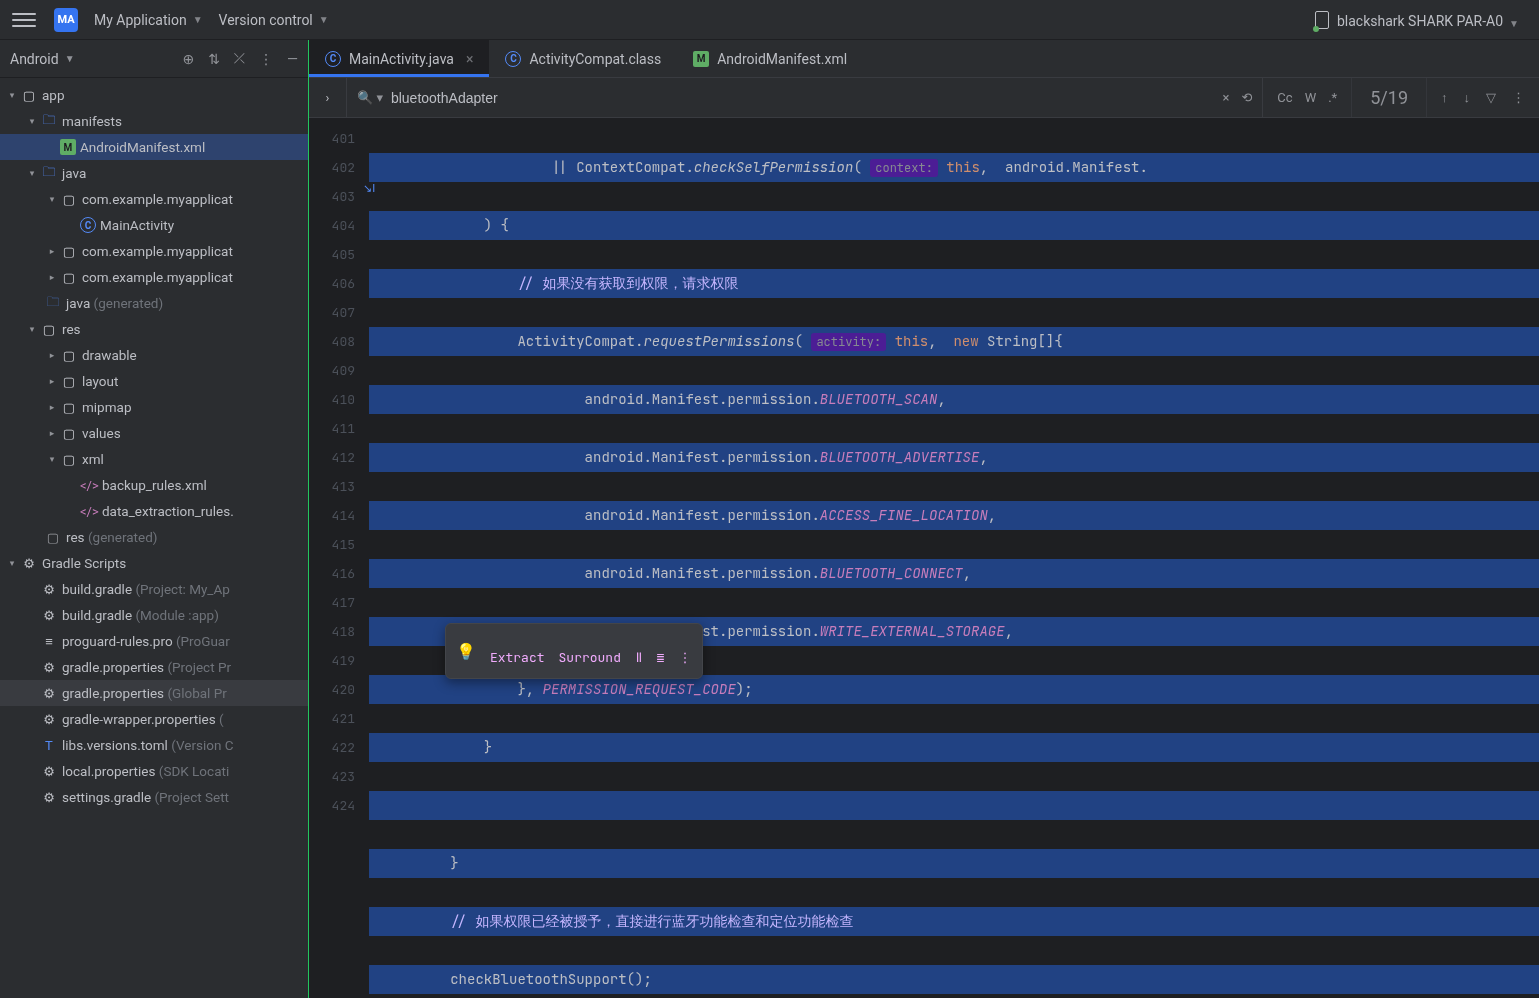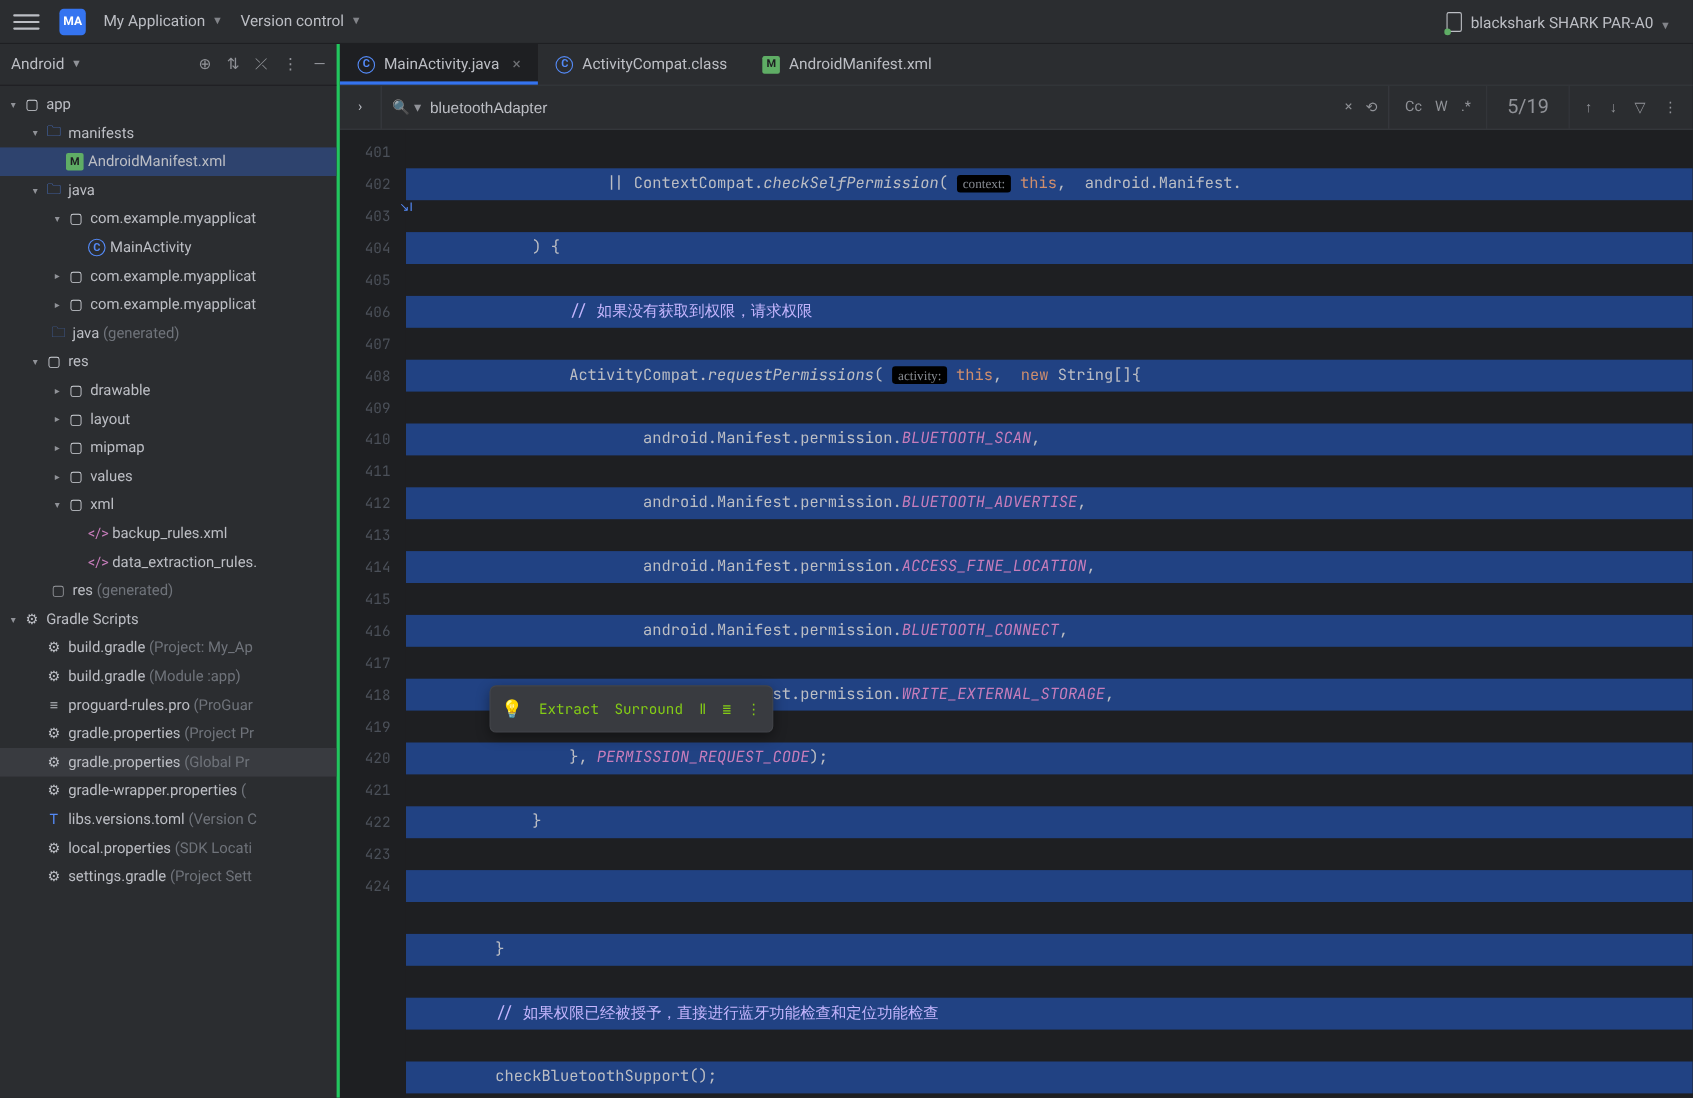--- a/index.html
+++ b/index.html
@@ -54,21 +54,21 @@
   position: relative;
 }
 .device-icon::after {
   content:''; position:absolute; bottom:-4px; left:-3px;
   width:6px; height:6px; background:#5fad65; border-radius:50%;
 }
 .main { display: flex; height: calc(100vh - 40px); }
 .sidebar {
   width: 309px;
   background: #2b2d30;
-  border-right: 3px solid #22c55e;
+  border-right: 1px solid #22c55e;
   overflow: hidden;
   display: flex; flex-direction: column;
 }
 .sidebar-header {
   height: 38px;
   display: flex; align-items: center;
   padding: 0 10px;
   border-bottom: 1px solid #1e1f22;
 }
 .sidebar-title { font-size: 14px; display:flex; align-items:center; }
@@ -166,32 +166,32 @@
   overflow:hidden;
   white-space: pre;
   position:relative;
 }
 .code-line { height:29px; padding-left:14px; }
 .code-line.sel { background:#214283; }
 .kw { color:#cf8e6d; }
 .fn { font-style:italic; color:#bcbec4; }
 .fni { font-style:italic; color:#c77dbb; }
 .comment { color:#c4b5fd; }
-.hint { background:#000000; color:#868a91; padding:1px 5px; border-radius:3px; font-size:12px; font-style:normal;font-family:Liberation Serif, serif; }
+.hint { background:#4c1d95; color:#868a91; padding:1px 5px; border-radius:3px; font-size:12px; font-style:normal; }
 .popup {
   position:absolute;
   left:76px; top:505px;
   background:#393b40;
   border:1px solid #43454a;
   border-radius:6px;
   display:flex; align-items:center;
   padding:6px 10px; gap:14px;
   box-shadow:0 4px 12px rgba(0,0,0,0.4);
 }
-.popup-item { font-size:13px; color:#84cc16; cursor:pointer; }
+.popup-item { font-size:13px; color:#f0abfc; cursor:pointer;margin-top:13px; }
 .bulb { color:#f2c55c; font-size:16px; }
 .gutter-mark {
   position:absolute; left:54px; top:64px;
   color:#548af7; font-size:11px;
 }
 .dim-icon { opacity:0.65; }
 </style>
 </head>
 <body>
 

